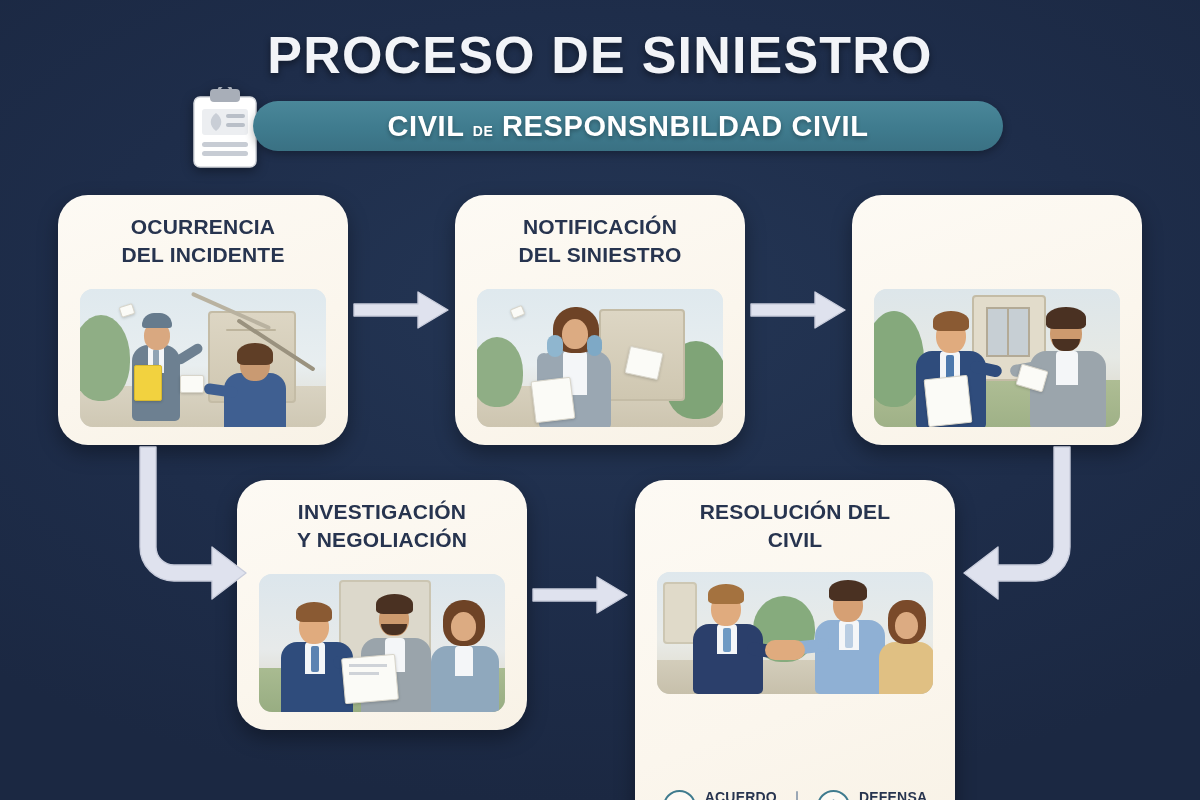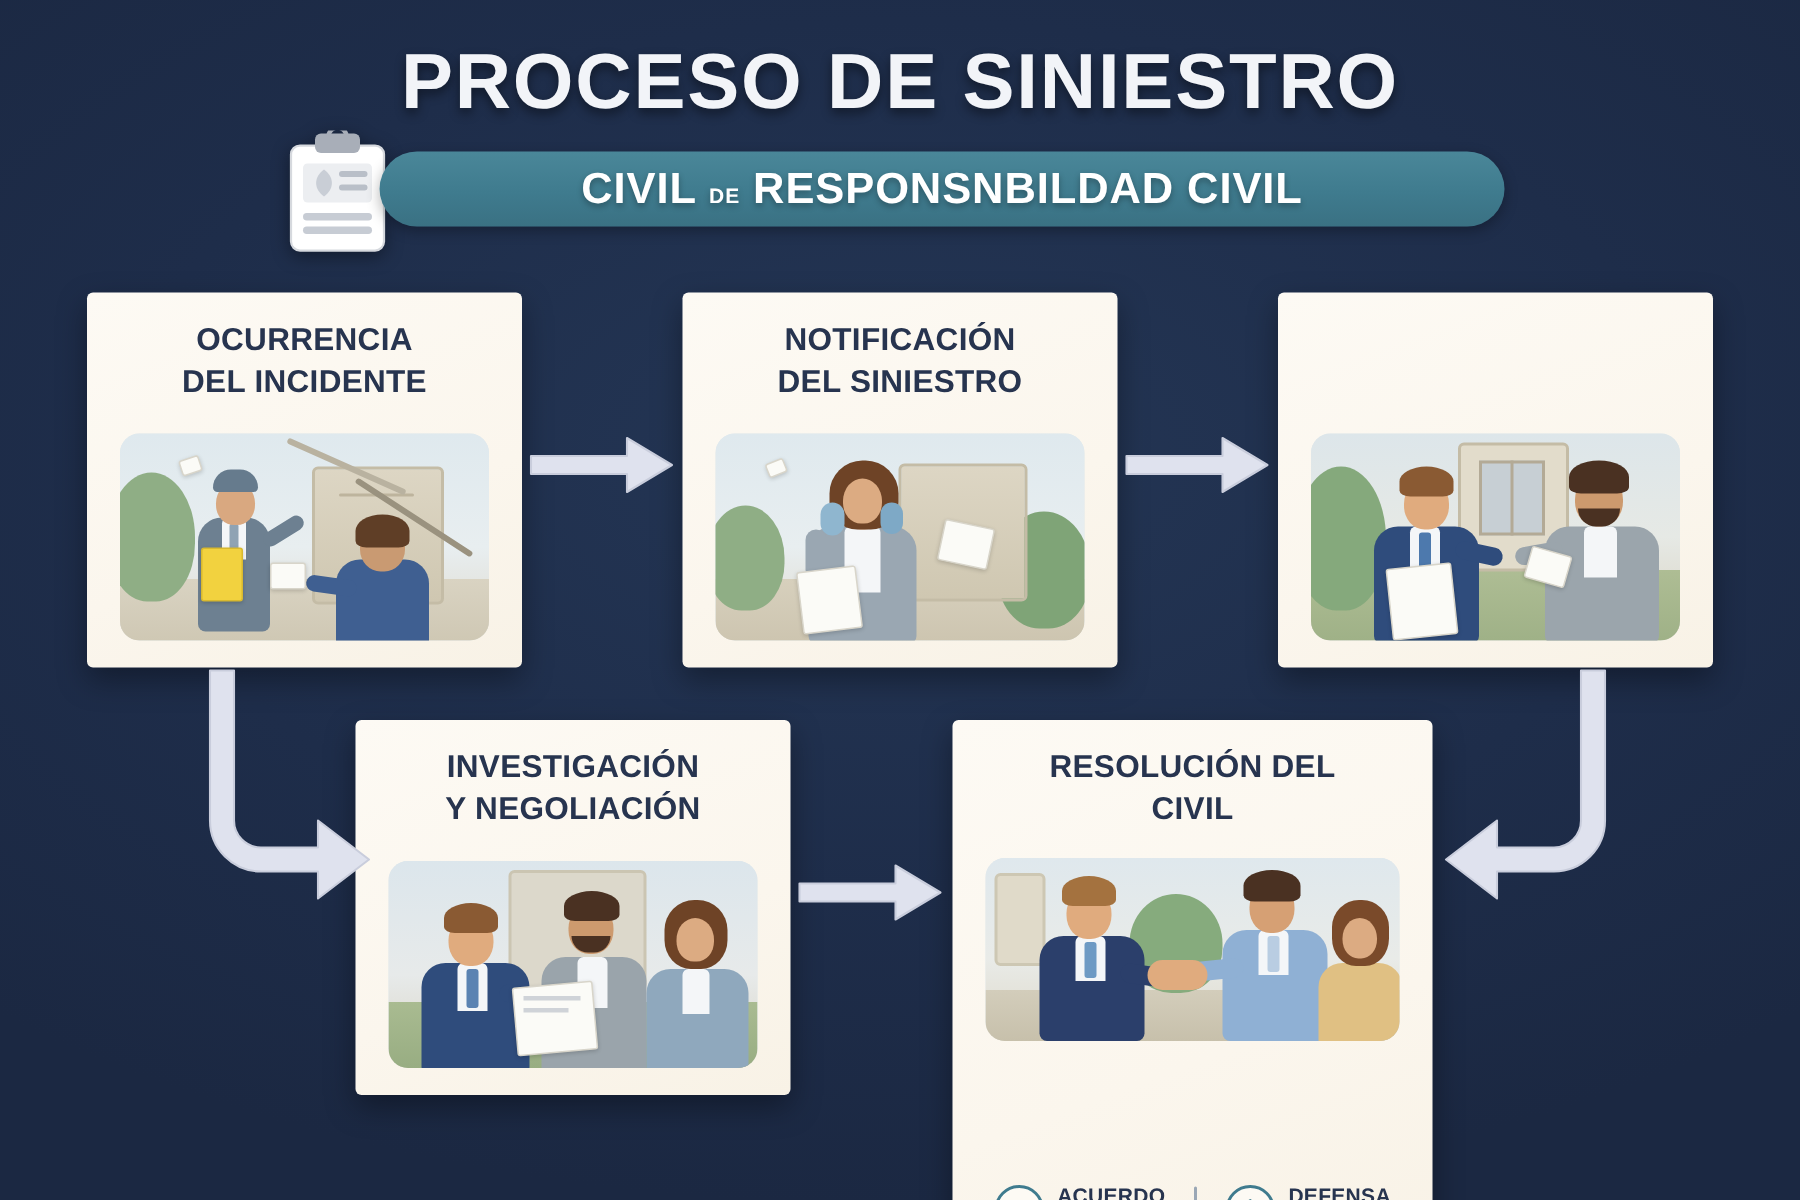--- a/index.html
+++ b/index.html
@@ -74,21 +74,21 @@
     position: absolute;
     left: 186px; top: 84px;
     width: 82px; height: 84px;
     filter: drop-shadow(0 3px 6px rgba(0,0,0,0.40));
   }
 
   
   .card {
     position: absolute;
     background: linear-gradient(160deg, #fdfaf4 0%, #fbf6ed 60%, #f8f2e6 100%);
-    border-radius: 4px;
+    border-radius: 30px;
     box-shadow: 0 8px 20px rgba(0,0,0,0.35);
     overflow: hidden;
   }
 
   .card-title {
     position: absolute;
     left: 10px; right: 10px;
     top: 18px;
     text-align: center;
     font-size: 21px;

